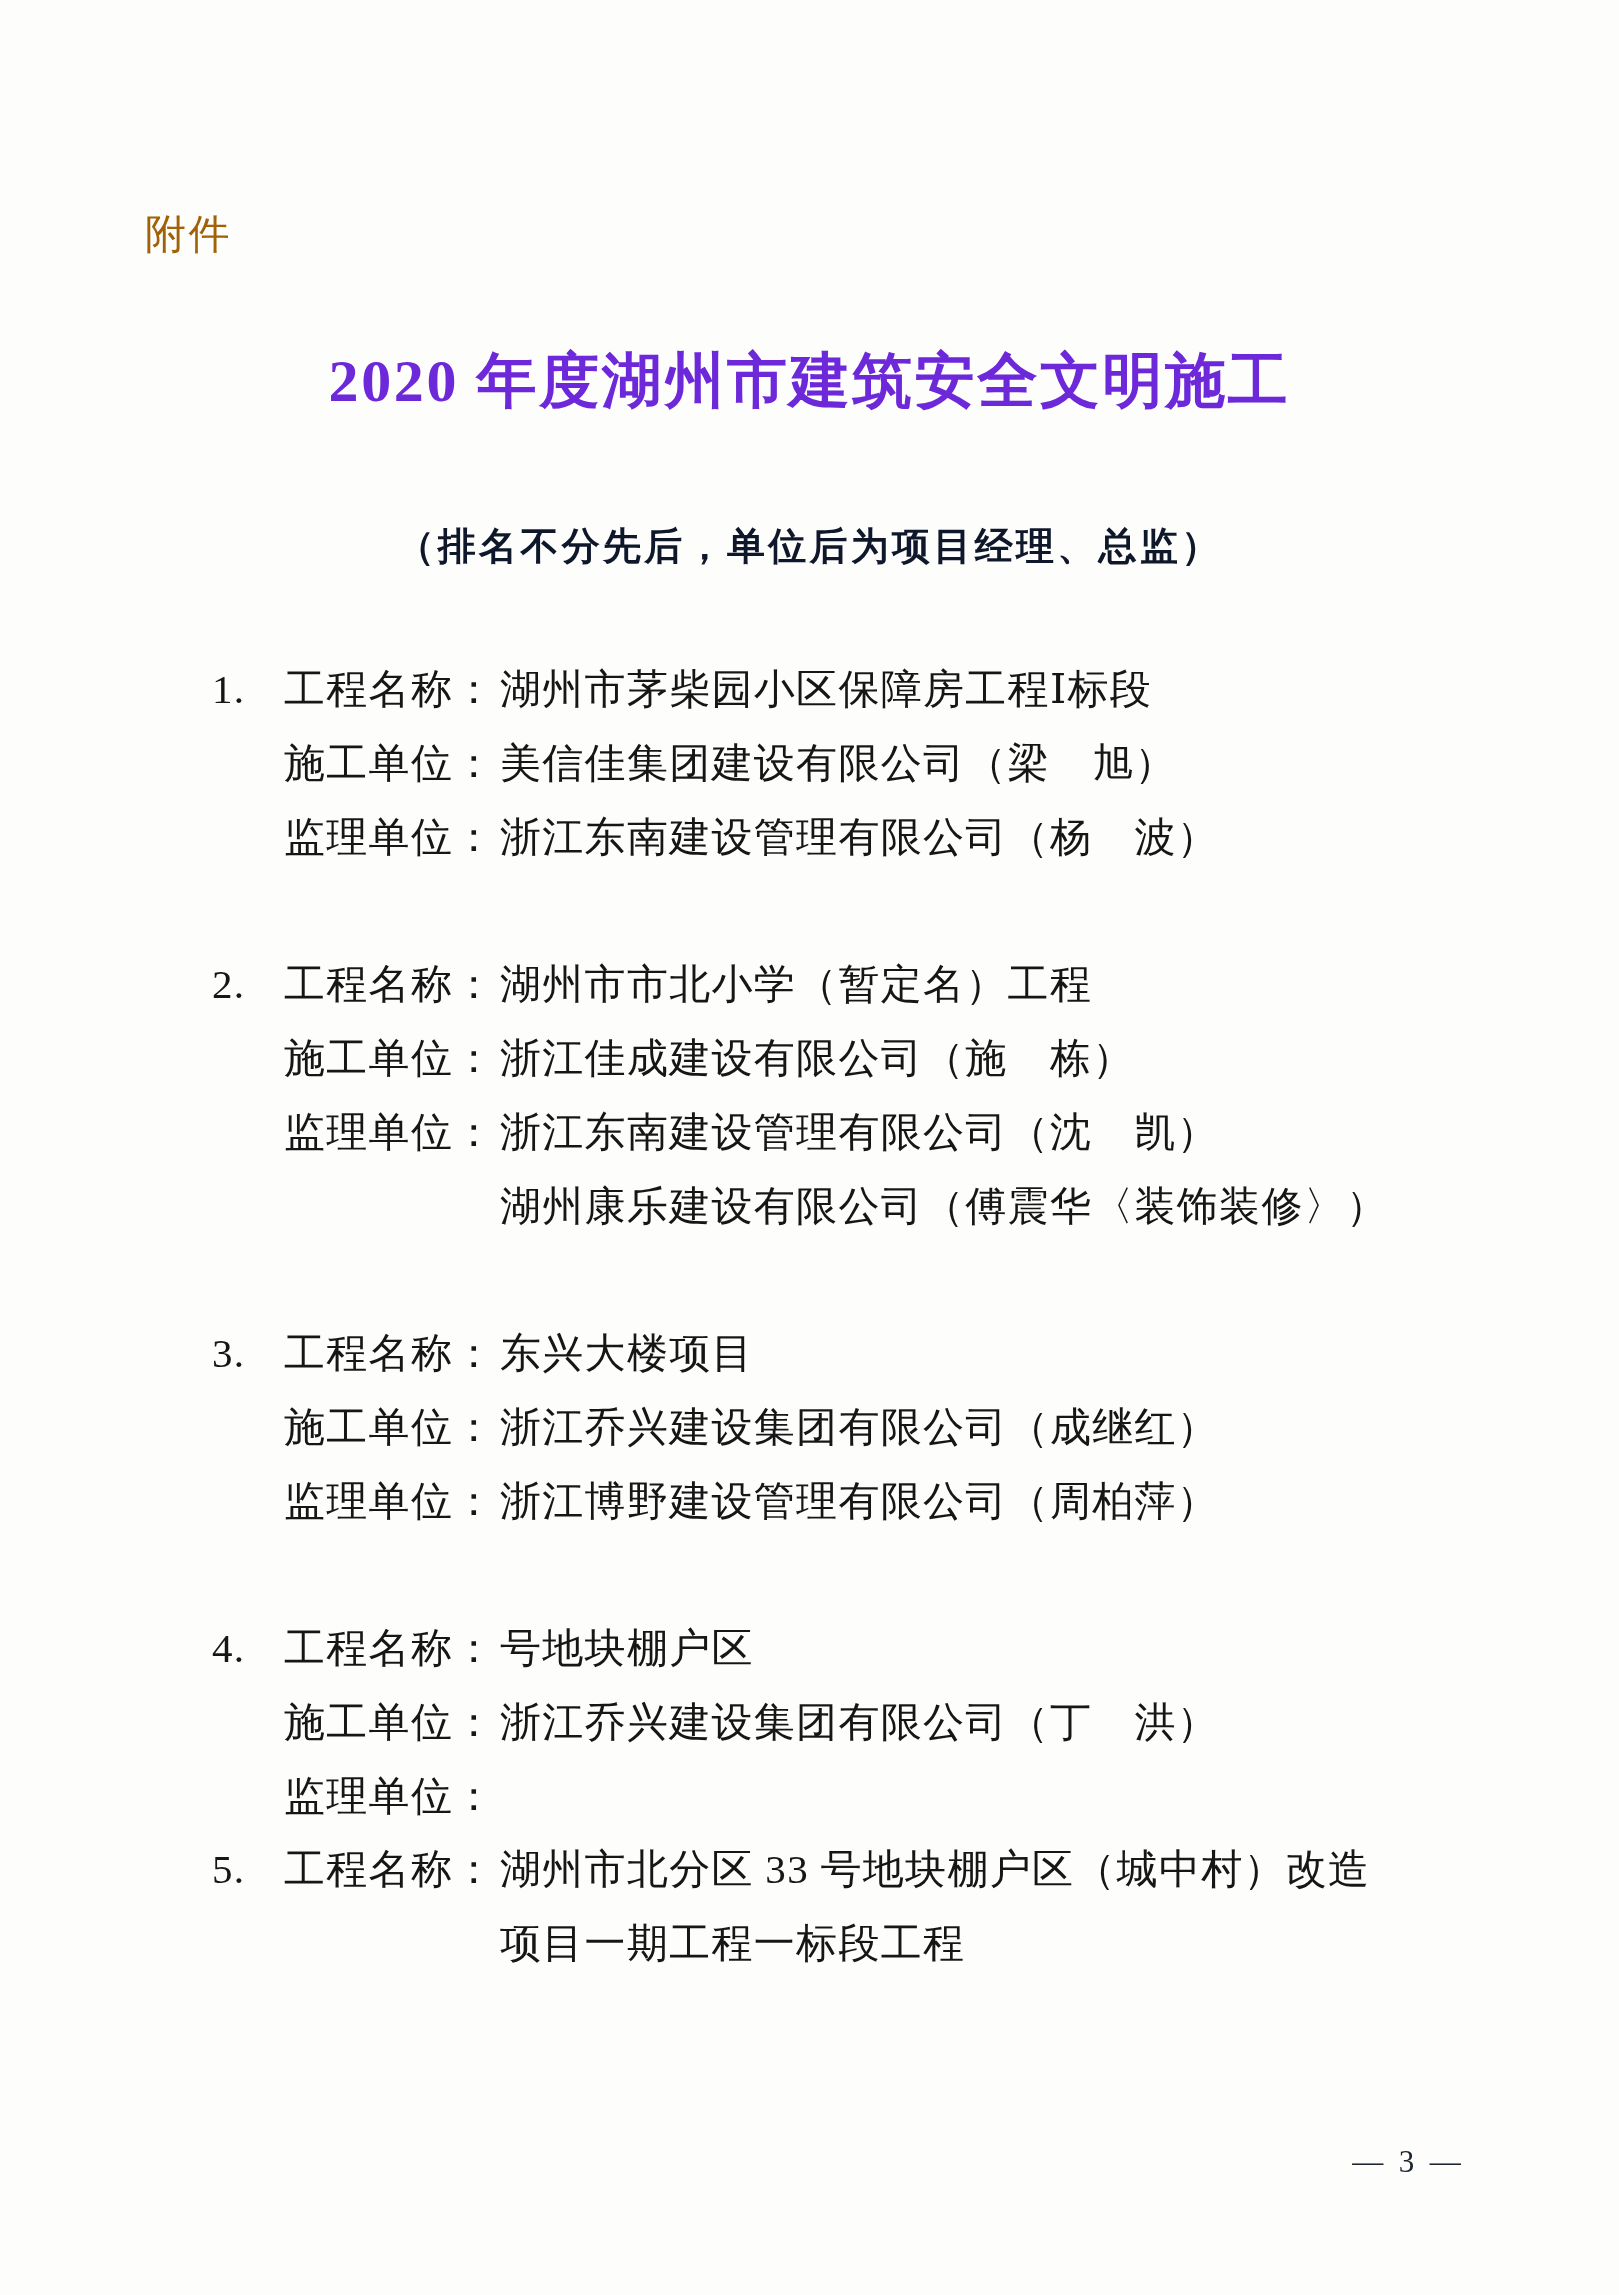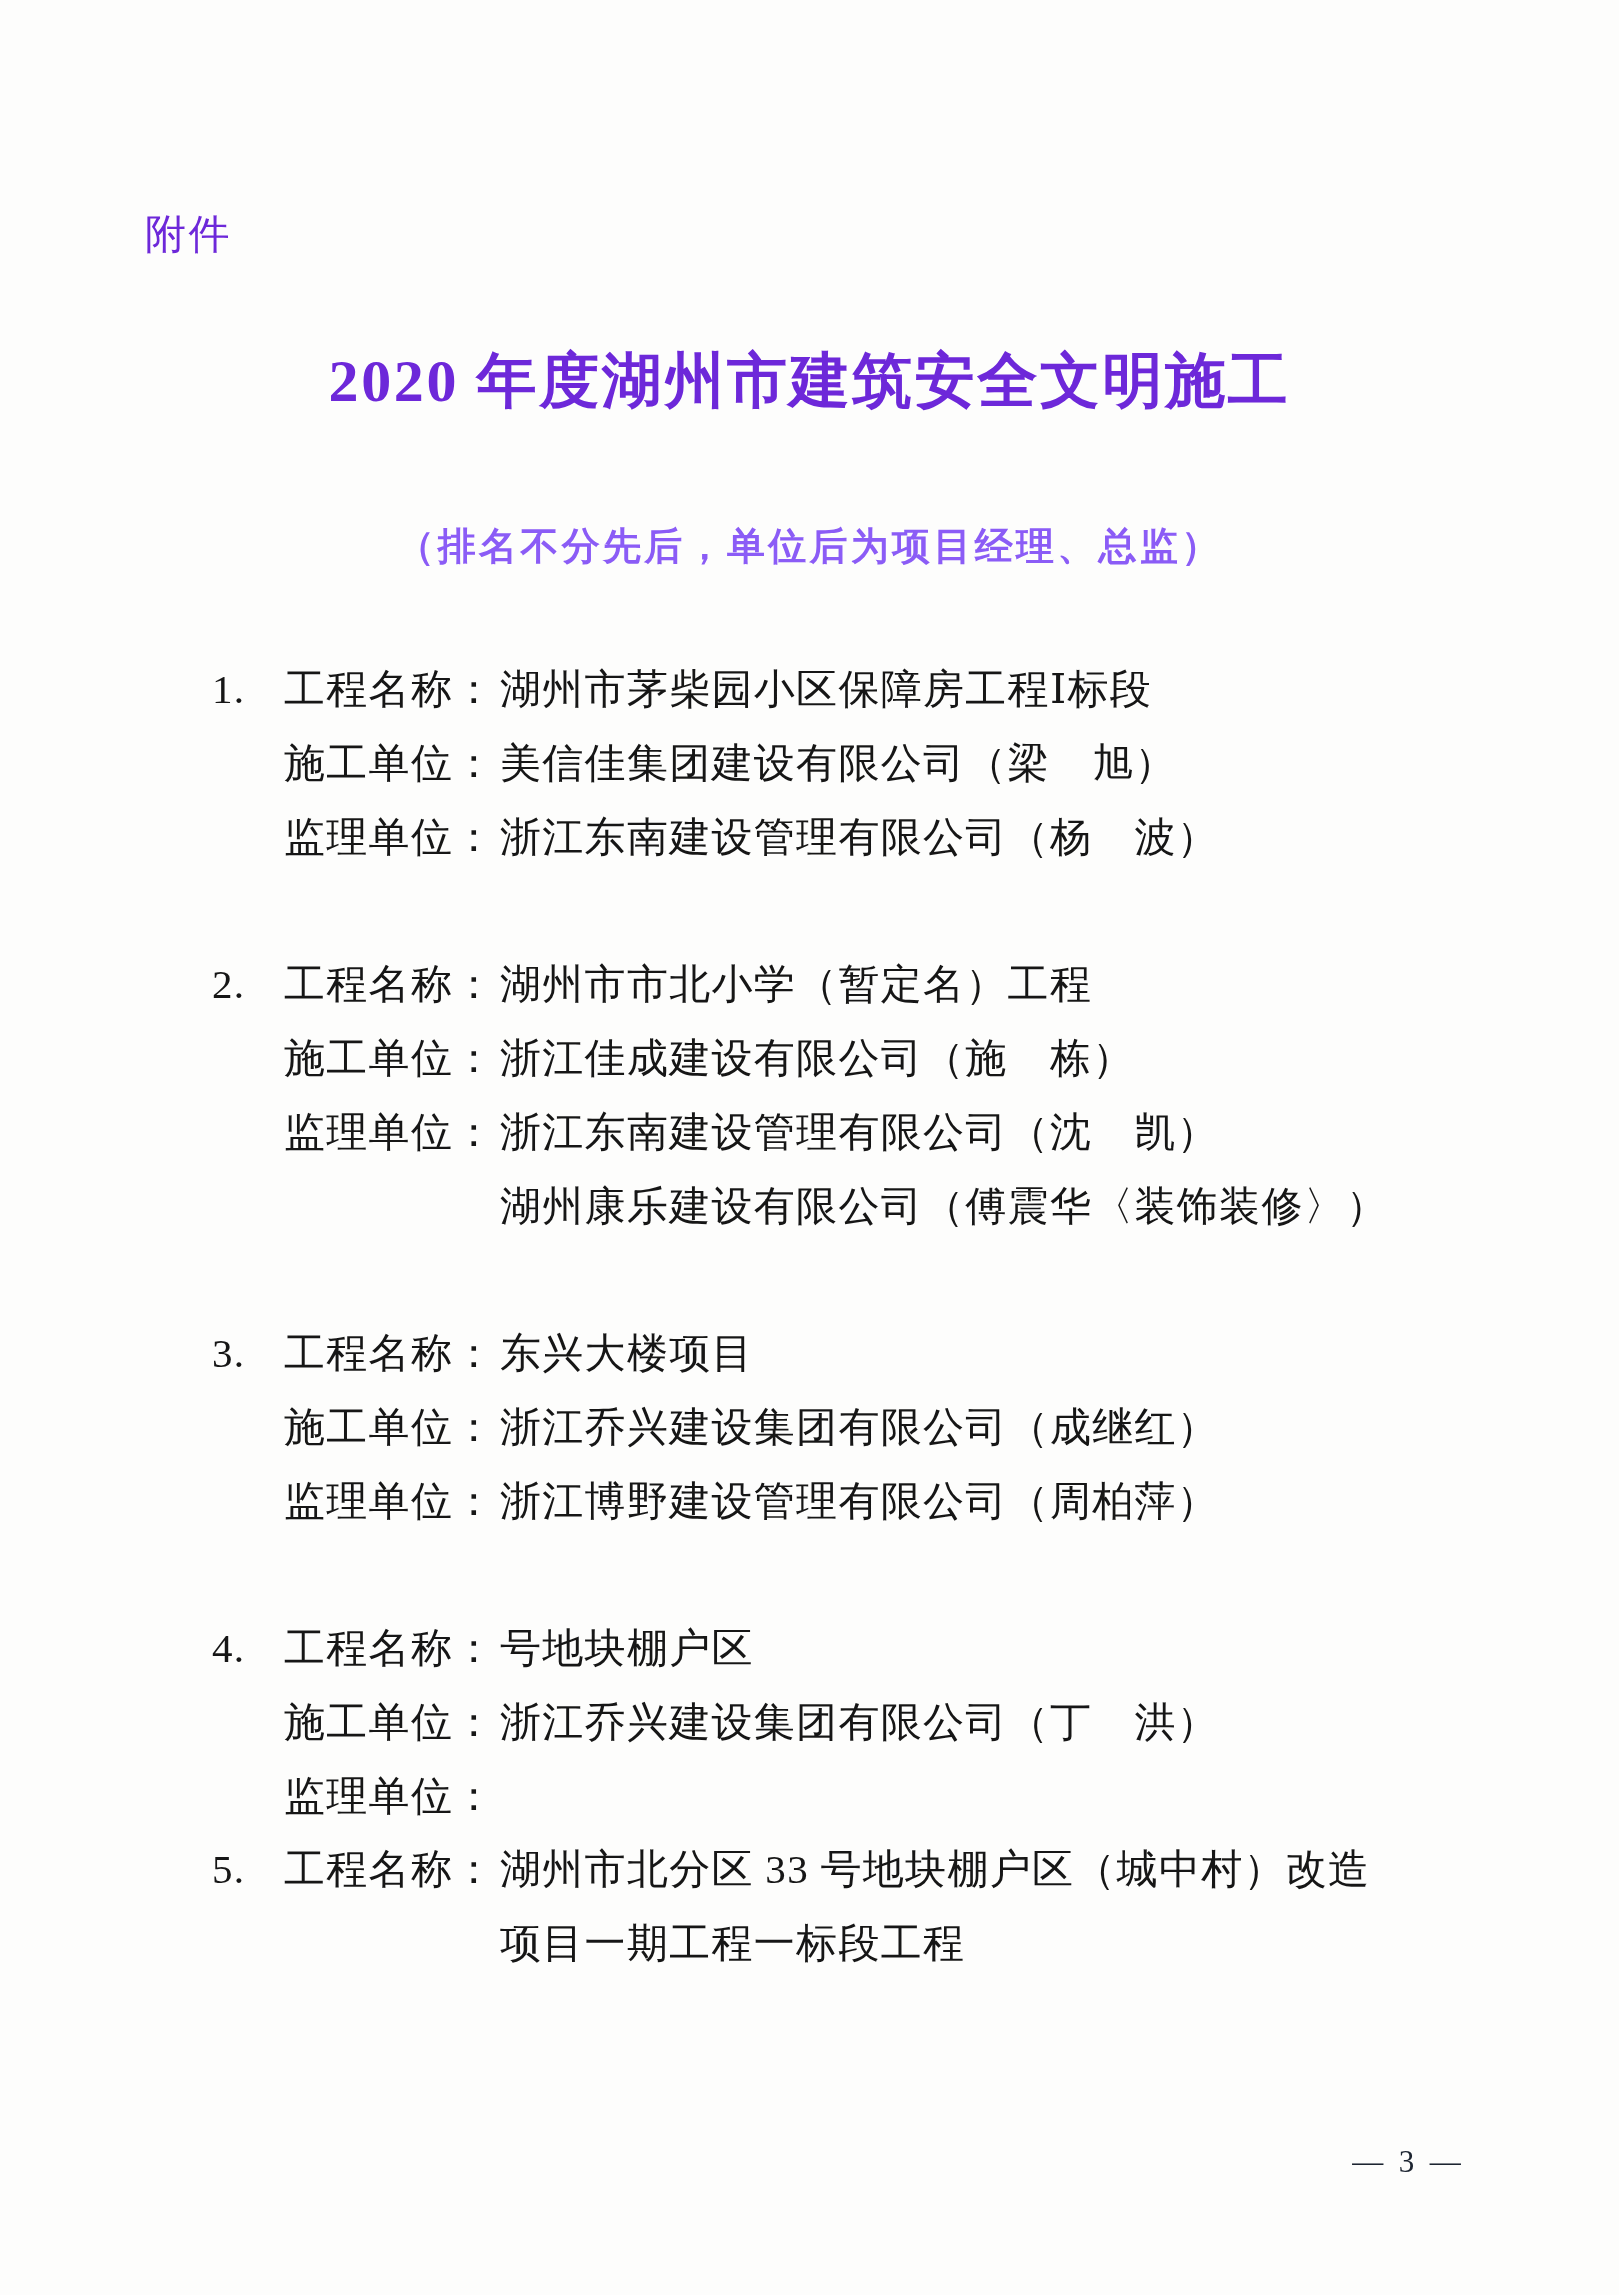--- a/index.html
+++ b/index.html
@@ -15,21 +15,21 @@
     overflow: hidden;
     font-family: "Liberation Serif", "DejaVu Serif", serif;
     color: #151515;
   }
   .attachment {
     position: absolute;
     left: 145px;
     top: 207px;
     font-size: 41px;
     letter-spacing: 2.6px;
-    color: #6d28d9;
+    color: #a16207;
   }
   .title-block {
     position: absolute;
     left: 0;
     top: 343px;
     width: 100%;
     text-align: center;
   }
   .title-line {
     font-size: 60px;
@@ -40,21 +40,21 @@
   }
   .subtitle {
     position: absolute;
     left: 0;
     top: 521px;
     width: 100%;
     text-align: center;
     font-size: 38px;
     font-weight: 600;
     letter-spacing: 3.3px;
-    color: #8b5cf6;
+    color: #0f172a;
   }
   .entries {
     position: absolute;
     left: 0;
     top: 652px;
     width: 100%;
   }
   .entry {
     margin-bottom: 73px;
   }

